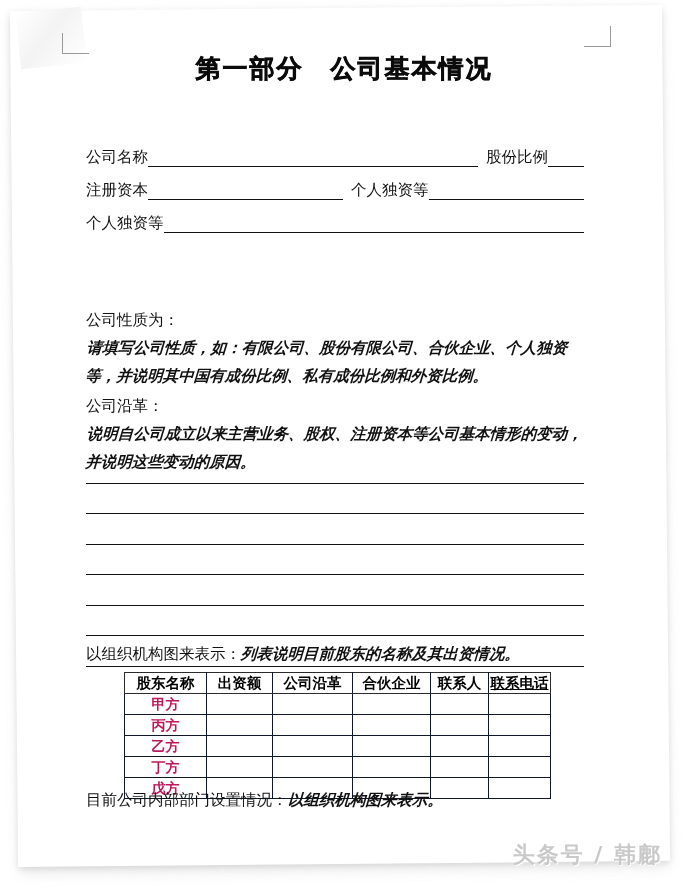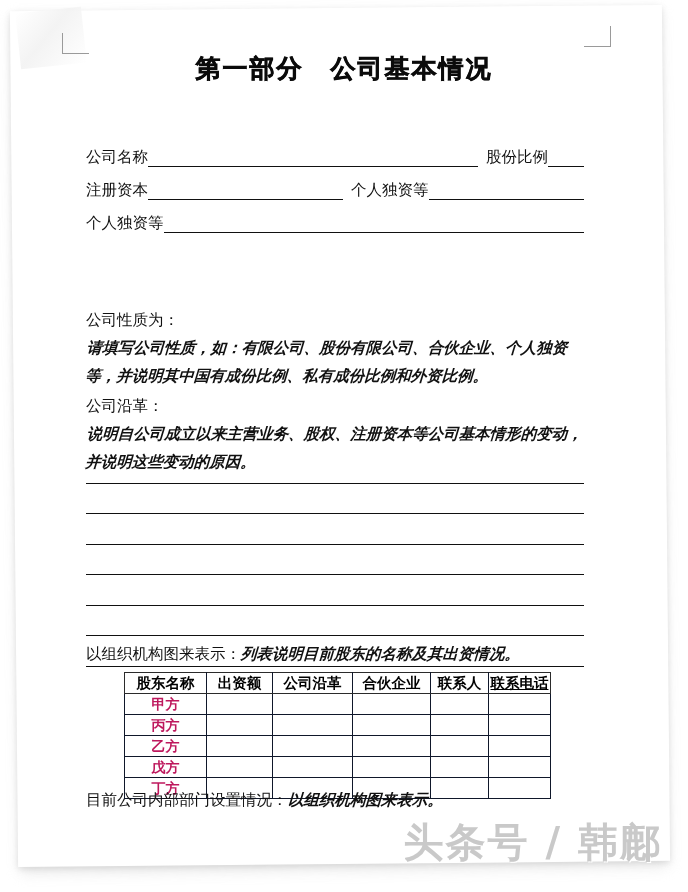--- a/index.html
+++ b/index.html
@@ -185,21 +185,21 @@
   .col-form  { width: 80px; }
   .col-ratio { width: 78px; }
   .col-ctc   { width: 58px; }
   .col-tel   { width: 62px; }
 
   
   .watermark {
     position: absolute;
     right: 26px;
     bottom: 22px;
-    font-size: 40px;
+    font-size: 22px;
     font-weight: 700;
     color: #c9c9c9;
     letter-spacing: 2px;
     text-shadow: 1px 1px 0 #ffffff;
     white-space: nowrap;
     user-select: none;
     margin-top: 24px;
   }
 </style>
 </head>
@@ -304,29 +304,29 @@
         </tr>
         <tr>
           <td>乙方</td>
           <td></td>
           <td></td>
           <td></td>
           <td></td>
           <td></td>
         </tr>
         <tr>
+          <td>丁方</td>
+          <td></td>
+          <td></td>
+          <td></td>
+          <td></td>
+          <td></td>
+        </tr>
+        <tr>
           <td>戊方</td>
-          <td></td>
-          <td></td>
-          <td></td>
-          <td></td>
-          <td></td>
-        </tr>
-        <tr>
-          <td>丁方</td>
           <td></td>
           <td></td>
           <td></td>
           <td></td>
           <td></td>
         </tr>
       </tbody>
     </table>
 
     <div class="para para-departments">

